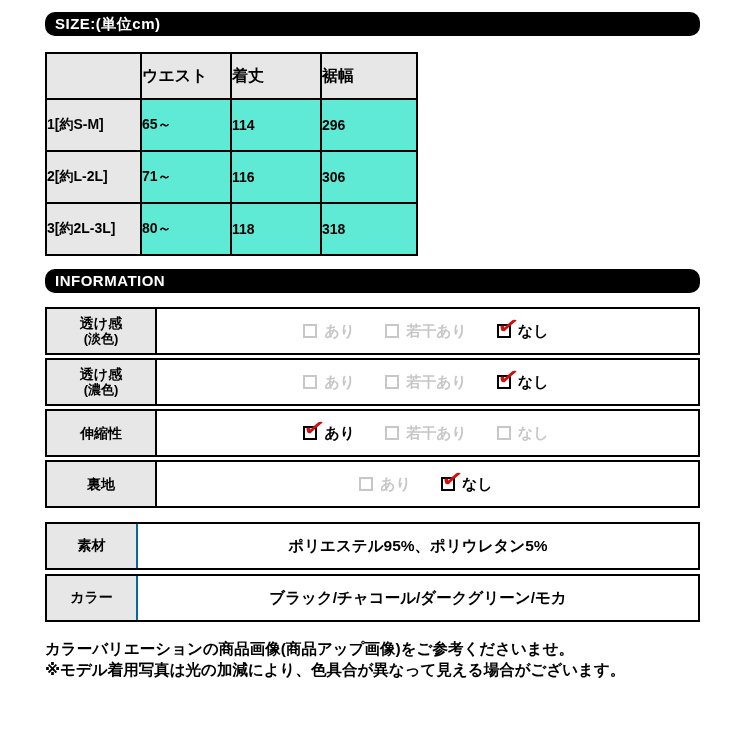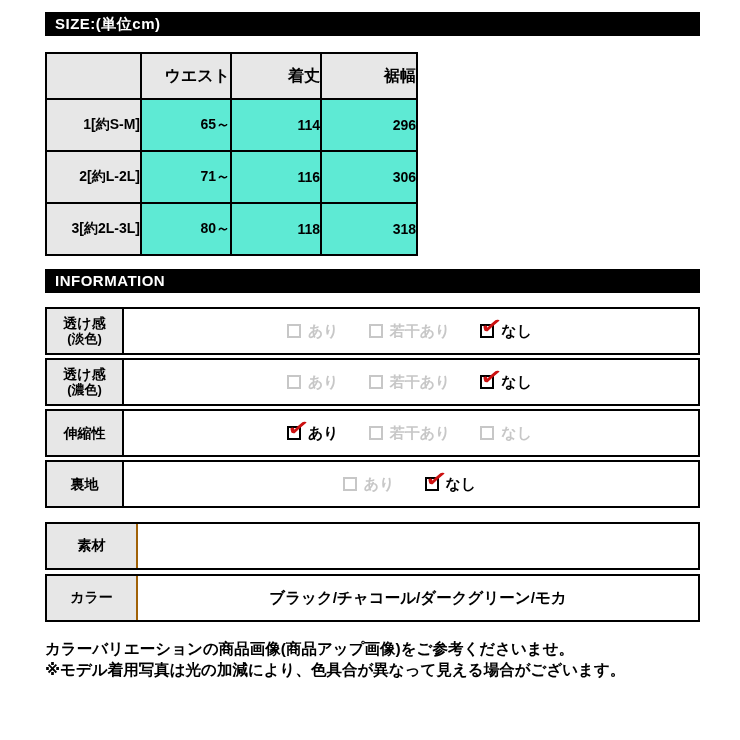--- a/index.html
+++ b/index.html
@@ -12,46 +12,47 @@
     overflow: hidden;
   }
   .content { margin-left: 45px; width: 655px; }
 
   .bar {
     background: #000000; color: #ffffff;
     font-weight: bold; font-size: 15px;
     height: 24px; line-height: 24px;
     padding-left: 10px;
     letter-spacing: 0.5px;
+    border-radius: 10px;
   }
   .bar-size { margin-top: 12px; }
   .bar-info { margin-top: 13px; }
 
   
   table.size-table { border-collapse: collapse; margin-top: 16px; }
   .size-table th, .size-table td {
-    border: 2px solid #000; text-align: right; vertical-align: middle;
+    border: 2px solid #000; text-align: left; vertical-align: middle;
     padding: 0;
   }
   .size-table .corner, .size-table .rowlabel, .size-table .head { background: #e7e7e7; }
   .size-table .head { font-size: 16px; font-weight: bold; width: 90px; height: 46px; }
   .size-table .head-last { width: 96px; }
   .size-table .corner { width: 95px; }
   .size-table .rowlabel { font-size: 14px; font-weight: 600; height: 52px; }
   .size-table .num { font-size: 14px; font-weight: bold; background: #5eead4; }
 
   .notes { margin-top: 13px; font-size: 15.5px; font-weight: bold; line-height: 22px; }
   .notes div { white-space: nowrap; }
 
   
   .info-table { margin-top: 14px; }
   .info-row { display: flex; border: 2px solid #000; height: 48px; margin-top: 3px; background: #fff; }
   .info-row:first-child { margin-top: 0; }
   .info-label {
-    width: 77px; background: #e7e7e7; border-right: 2px solid #000;
+    width: 110px; background: #e7e7e7; border-right: 2px solid #000;
     display: flex; flex-direction: column; justify-content: center; align-items: center;
     font-weight: bold; font-size: 14px; line-height: 16px; text-align: center;
   }
   .info-label .sub { font-size: 13px; }
   .info-value { flex: 1; display: flex; align-items: center; padding-left: 27px; justify-content: center; }
   .opt { display: flex; align-items: center; font-size: 15px; font-weight: bold; color: #c7c7c7; margin-right: 30px; }
   .cbox {
     width: 14px; height: 14px; border: 2px solid #c7c7c7;
     margin-right: 7px; position: relative; background: #fff; flex: none;
   }
@@ -63,21 +64,21 @@
     color: #cc1111; font-size: 24px; font-weight: 900;
     transform: rotate(8deg) scaleX(1.15);
     text-shadow: 0.6px 0 #cc1111;
   }
 
   
   .detail-table { margin-top: 14px; }
   .detail-row { display: flex; border: 2px solid #000; height: 48px; margin-top: 4px; background: #fff; }
   .detail-row:first-child { margin-top: 0; }
   .detail-label {
-    width: 91px; background: #e7e7e7; border-right: 2px solid #a16207;
+    width: 91px; background: #e7e7e7; border-right: 2px solid #0369a1;
     display: flex; justify-content: center; align-items: center;
     font-weight: bold; font-size: 14px;
   }
   .detail-value {
     flex: 1; display: flex; justify-content: center; align-items: center;
     font-size: 15.5px; font-weight: bold;
   }
 
   .footer-notes { margin-top: 16px; font-size: 15.5px; font-weight: bold; line-height: 21px; }
   .footer-notes div { white-space: nowrap; }
@@ -213,20 +214,21 @@
           <span>なし</span>
         </span>
       </div>
     </div>
 
   </div>
 
   <div class="detail-table">
     <div class="detail-row">
       <div class="detail-label">素材</div>
+      <div class="detail-value">ポリエステル95%、ポリウレタン5%</div>
     </div>
     <div class="detail-row">
       <div class="detail-label">カラー</div>
       <div class="detail-value">ブラック/チャコール/ダークグリーン/モカ</div>
     </div>
   </div>
 
   <div class="footer-notes">
     <div>カラーバリエーションの商品画像(商品アップ画像)をご参考くださいませ。</div>
     <div>※モデル着用写真は光の加減により、色具合が異なって見える場合がございます。</div>

